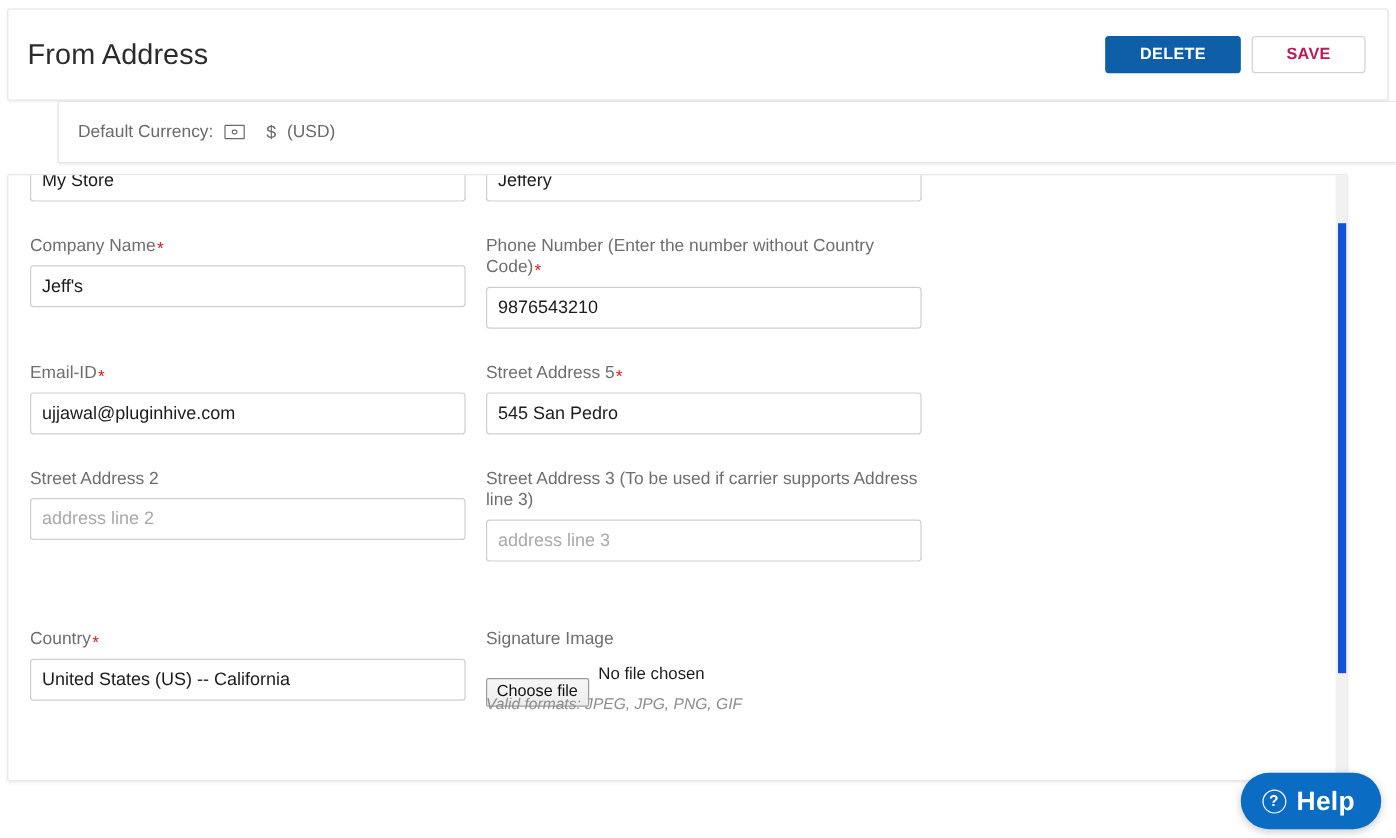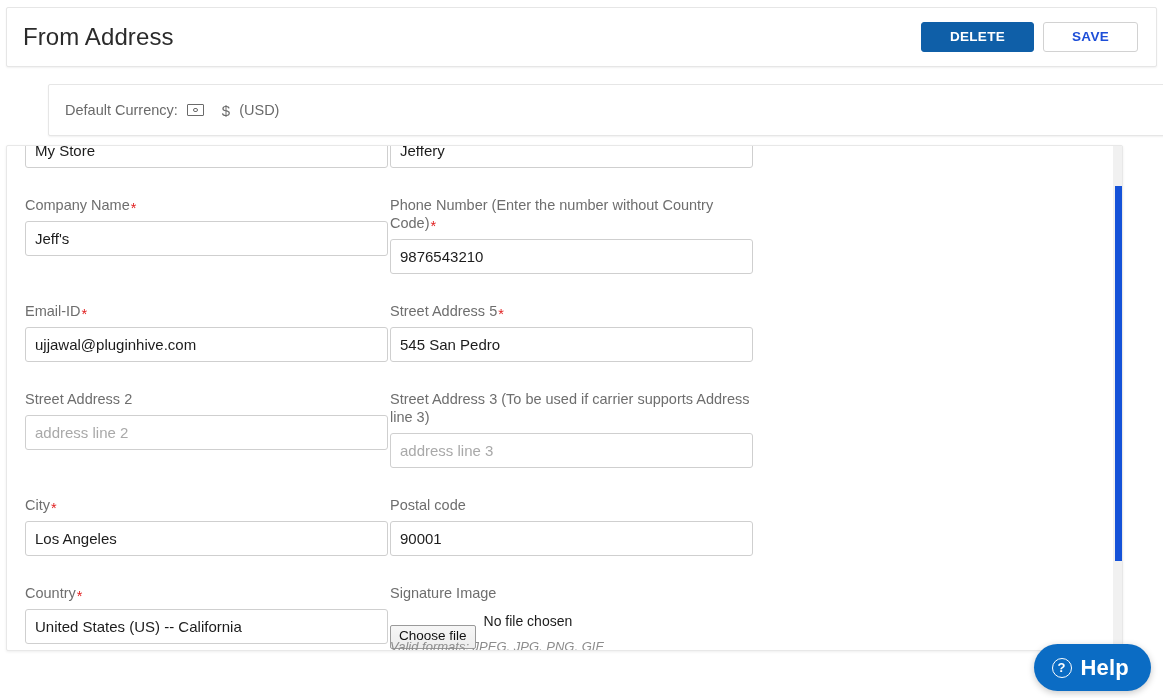--- a/index.html
+++ b/index.html
@@ -20,21 +20,21 @@
     height: 698px;
     background: #ffffff;
   }
 
   
   .header-card {
     position: absolute;
     left: 6px;
     top: 7px;
     width: 1151px;
-    height: 60px;
+    height: 77px;
     background: #ffffff;
     border: 1px solid #e6e6e6;
     border-radius: 2px;
     box-shadow: 0 1px 2px rgba(0,0,0,0.06);
     display: flex;
     align-items: center;
     padding: 0 18px 0 16px;
   }
   .page-title {
     font-size: 24px;
@@ -62,21 +62,21 @@
     white-space: nowrap;
   }
   .btn-delete {
     background: #0f5fa8;
     border: 1px solid #0f5fa8;
     color: #ffffff;
   }
   .btn-save {
     background: #ffffff;
     border: 1px solid #d2d2d2;
-    color: #1d4ed8;
+    color: #be185d;
   }
 
   
   .currency-card {
     position: absolute;
     left: 6px;
     top: 84px;
     width: 1151px;
     height: 52px;
     background: #ffffff;
@@ -144,21 +144,21 @@
   }
   .form-inner {
     position: absolute;
     left: 0;
     top: 0;
     width: 1117px;
     padding: 0 18px;
   }
   .row {
     display: flex;
-    gap: 2px;
+    gap: 17px;
     width: 100%;
   }
   .col {
     width: 363px;
     flex: 0 0 363px;
   }
 
   .field-label {
     display: block;
     font-size: 14.5px;
@@ -352,30 +352,20 @@
           <input class="input" placeholder="address line 2" style="">
         </div>
         <div class="col">
           <label class="field-label">Street Address 3 (To be used if carrier supports Address line 3)</label>
           <input class="input" placeholder="address line 3" style="">
         </div>
       </div>
 
       <div class="spacer-28"></div>
 
-      <div class="row">
-        <div class="col">
-          <label class="field-label"><span>City</span><span class="req">*</span></label>
-          <input class="input" value="Los Angeles" style="">
-        </div>
-        <div class="col">
-          <label class="field-label">Postal code</label>
-          <input class="input" value="90001" style="">
-        </div>
-      </div>
 
       <div class="spacer-28"></div>
 
       <div class="row">
         <div class="col">
           <label class="field-label"><span>Country</span><span class="req">*</span></label>
           <input class="input" value="United States (US) -- California" style="">
         </div>
         <div class="col">
           <label class="field-label">Signature Image</label>

